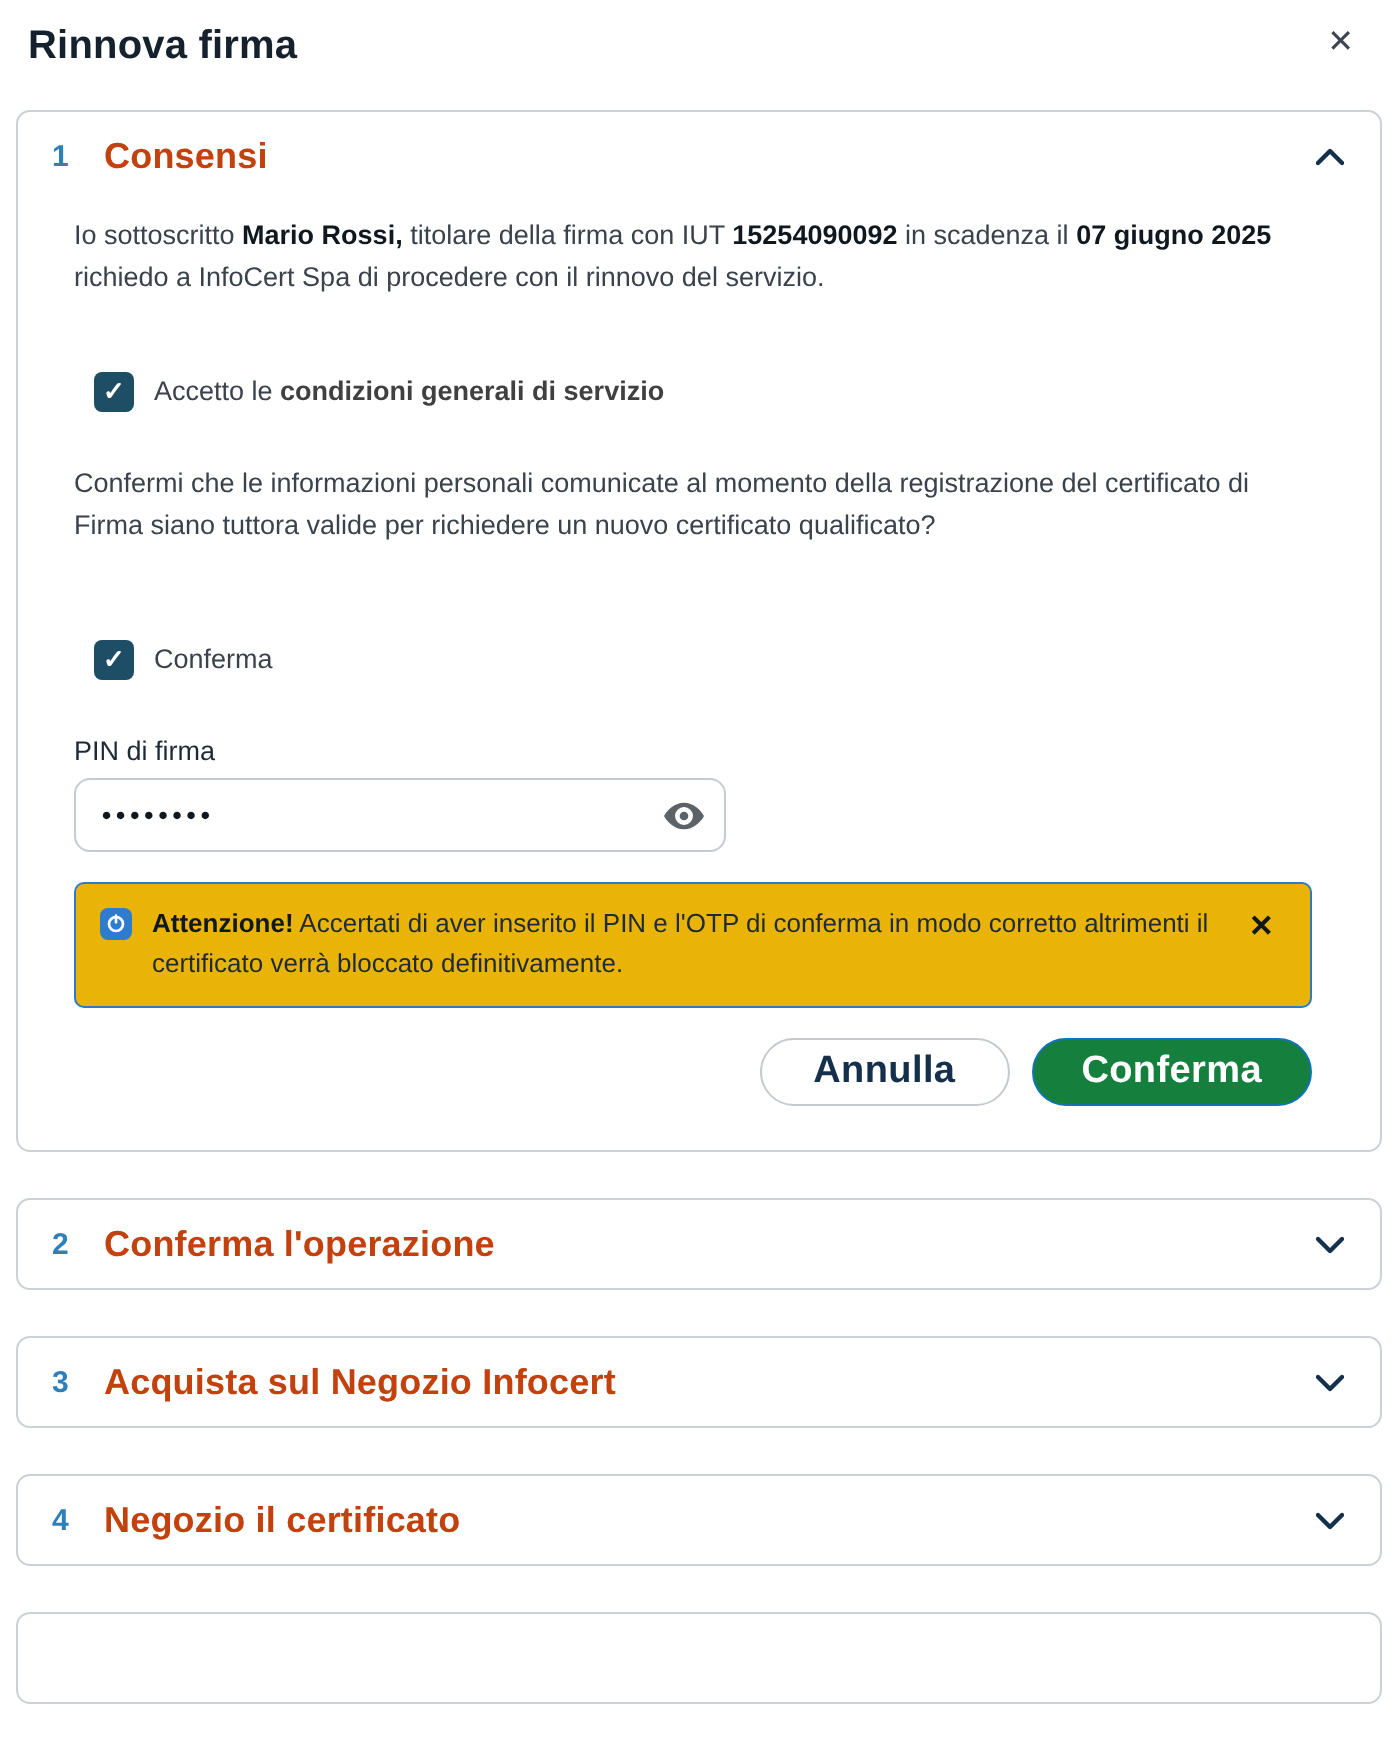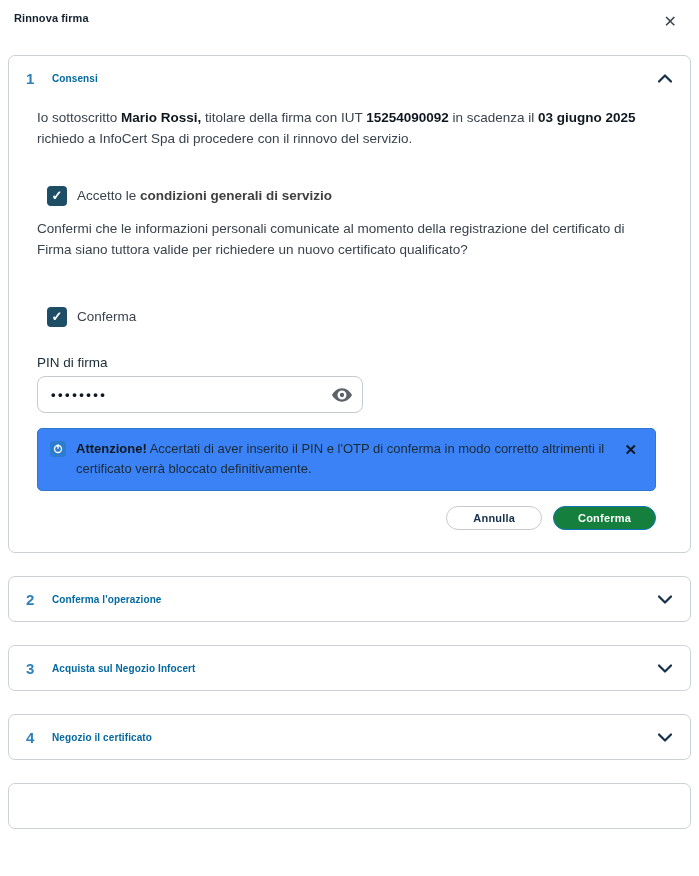--- a/index.html
+++ b/index.html
@@ -11,61 +11,61 @@
     position: relative;
     overflow: hidden;
   }
   .page { padding: 12px 8px 0 8px; }
 
   
   .dlg-header {
     display: flex; justify-content: space-between; align-items: flex-start;
     padding: 0 8px 0 6px; height: 43px;
   }
-  .dlg-title { font-size: 11px; font-weight: bold; color: #15222e; letter-spacing: .1px; }
+  .dlg-title { font-size: 20px; font-weight: bold; color: #15222e; letter-spacing: .1px; }
   .dlg-close {
     font-size: 16px; color: #3c4650; cursor: pointer; line-height: 16px;
     padding: 2px 6px; background: none; border: none;
     font-family: "Liberation Sans", sans-serif;
   }
 
   
   .card {
     border: 1px solid #ccd1d7; border-radius: 7px; background: #fff;
     margin-bottom: 23px;
   }
   .card-header {
     display: flex; align-items: center; height: 44px;
     padding: 0 18px 0 17px; cursor: pointer;
   }
   .step-num {
     width: 26px; font-size: 15px; font-weight: bold; color: #2e80ba;
     flex: 0 0 26px;
   }
-  .step-title { font-size: 10px; font-weight: bold; color: #0369a1; letter-spacing: .1px; }
+  .step-title { font-size: 18px; font-weight: bold; color: #c2410c; letter-spacing: .1px; }
   .chev { margin-left: auto; display: flex; align-items: center; }
   .chev svg { stroke: #14304a; }
 
   
   .card-body { padding: 8px 34px 22px 28px; }
   .para { font-size: 13.5px; line-height: 1.55; color: #3a424c; }
   .para b { color: #10181f; }
   .link { color: #404040; font-weight: bold; text-decoration: none; cursor: pointer; }
 
   .check-row { display: flex; align-items: center; margin-left: 10px; }
   .checkbox {
     width: 20px; height: 20px; border-radius: 4px; background: #1d4e66;
     color: #fff; font-size: 13px; font-weight: bold;
     display: flex; align-items: center; justify-content: center;
     cursor: pointer; flex: 0 0 20px;
   }
   .check-label { margin-left: 10px; font-size: 13.5px; color: #3a424c; }
 
   .row1 { margin-top: 36px; }
-  .p2 { margin-top: 13px; }
+  .p2 { margin-top: 26px; }
   .p3 { margin-top: 20px; }
   .row2 { margin-top: 46px; }
 
   .pin-label { margin-top: 28px; font-size: 13.5px; font-weight: normal; color: #1c2b36; }
   .pin-wrap {
     margin-top: 6px; position: relative; width: 326px;
   }
   .pin-input {
     width: 100%; height: 37px; border: 1px solid #c5cad0; border-radius: 8px;
     padding: 0 40px 0 13px; font-size: 13px; letter-spacing: 2.5px;
@@ -73,41 +73,41 @@
     outline: none;
   }
   .eye-btn {
     position: absolute; right: 10px; top: 8px; width: 22px; height: 22px;
     background: none; border: none; cursor: pointer; padding: 0;
     display: flex; align-items: center; justify-content: center;
   }
 
   
   .alert {
-    margin-top: 15px; background: #3b82f6; border: 1.5px solid #2e79cb;
+    margin-top: 15px; background: #eab308; border: 1.5px solid #2e79cb;
     border-radius: 5px; padding: 10px 14px 10px 12px;
     display: flex; align-items: flex-start; justify-content: flex-end;
   }
   .alert-icon {
     width: 16px; height: 16px; border-radius: 4px; background: #2e7ccd;
     flex: 0 0 16px; margin-top: 2px;
     display: flex; align-items: center; justify-content: center;
   }
   .alert-text { font-size: 13px; line-height: 1.6; color: #1c2b36; margin-left: 10px; max-width: 540px; }
   .alert-text b { color: #10181f; }
   .alert-close {
     margin-left: auto; background: none; border: none; cursor: pointer;
     font-size: 15px; font-weight: bold; color: #10181f; padding: 2px 4px;
     font-family: "Liberation Sans", sans-serif;
   }
 
   
   .btn-row { margin-top: 15px; display: flex; justify-content: flex-end; gap: 11px; }
   .btn {
-    height: 24px; border-radius: 999px; font-size: 11px; cursor: pointer;
+    height: 34px; border-radius: 999px; font-size: 19px; cursor: pointer;
     font-family: "Liberation Sans", sans-serif; letter-spacing: .2px;
   }
   .btn-secondary {
     background: #fff; border: 1px solid #c5cad0; color: #14304a;
     font-weight: bold; padding: 0 26px;
   }
   .btn-primary {
     background: #15803d; border: 1px solid #1173ba; color: #fff;
     font-weight: bold; padding: 0 24px;
   }
@@ -129,21 +129,21 @@
       <span class="chev">
         <svg width="14" height="9" viewBox="0 0 14 9" fill="none" stroke-width="2.2" stroke-linecap="round" stroke-linejoin="round">
             <polyline points="1,7.5 7,1.5 13,7.5"></polyline>
           </svg>
       </span>
     </div>
 
     <div class="card-body">
 
       <p class="para">
-        <span>Io sottoscritto </span><b>Mario Rossi,</b><span>  titolare della firma con IUT </span><b>15254090092</b><span>  in scadenza il </span><b>03 giugno 2025</b><span> richiedo a InfoCert Spa di procedere con il rinnovo del servizio.</span>
+        <span>Io sottoscritto </span><b>Mario Rossi,</b><span>  titolare della firma con IUT </span><b>15254090092</b><span>  in scadenza il </span><b>07 giugno 2025</b><span> richiedo a InfoCert Spa di procedere con il rinnovo del servizio.</span>
       </p>
 
       <div class="check-row row1">
         <span class="checkbox">
             <span>✓</span>
           </span>
         <span class="check-label"><span>Accetto le </span><a class="link">condizioni generali di servizio</a></span>
       </div>
 
       <p class="para p2">Confermi che le informazioni personali comunicate al momento della registrazione del certificato di Firma siano tuttora valide per richiedere un nuovo certificato qualificato?</p>

